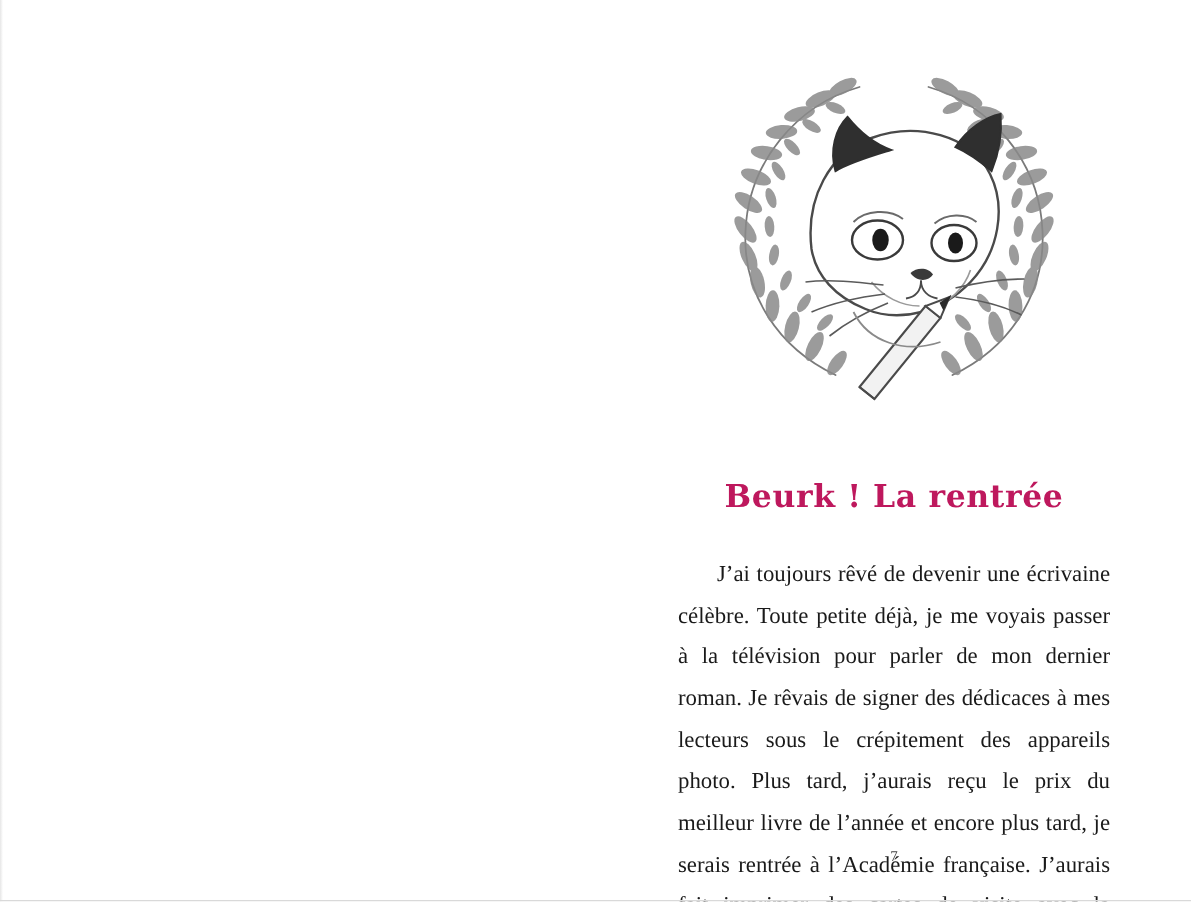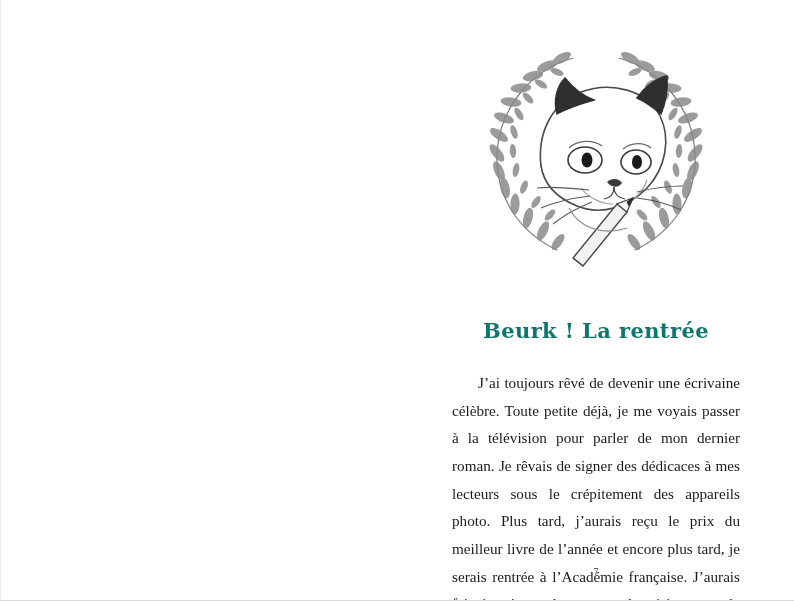--- a/index.html
+++ b/index.html
@@ -58,21 +58,21 @@
     height: 100%;
   }
 
   .chapter-title {
     margin-top: 46px;
     text-align: center;
     font-family: "DejaVu Serif", serif;
     font-weight: bold;
     font-size: 21px;
     letter-spacing: 0.4px;
-    color: #0f766e;
+    color: #be185d;
   }
 
   .body-text {
     margin-top: 26px;
     font-family: "Liberation Serif", serif;
     font-size: 15.2px;
     line-height: 1.82;
     text-align: justify;
     text-justify: inter-word;
     color: #1a1a1a;

